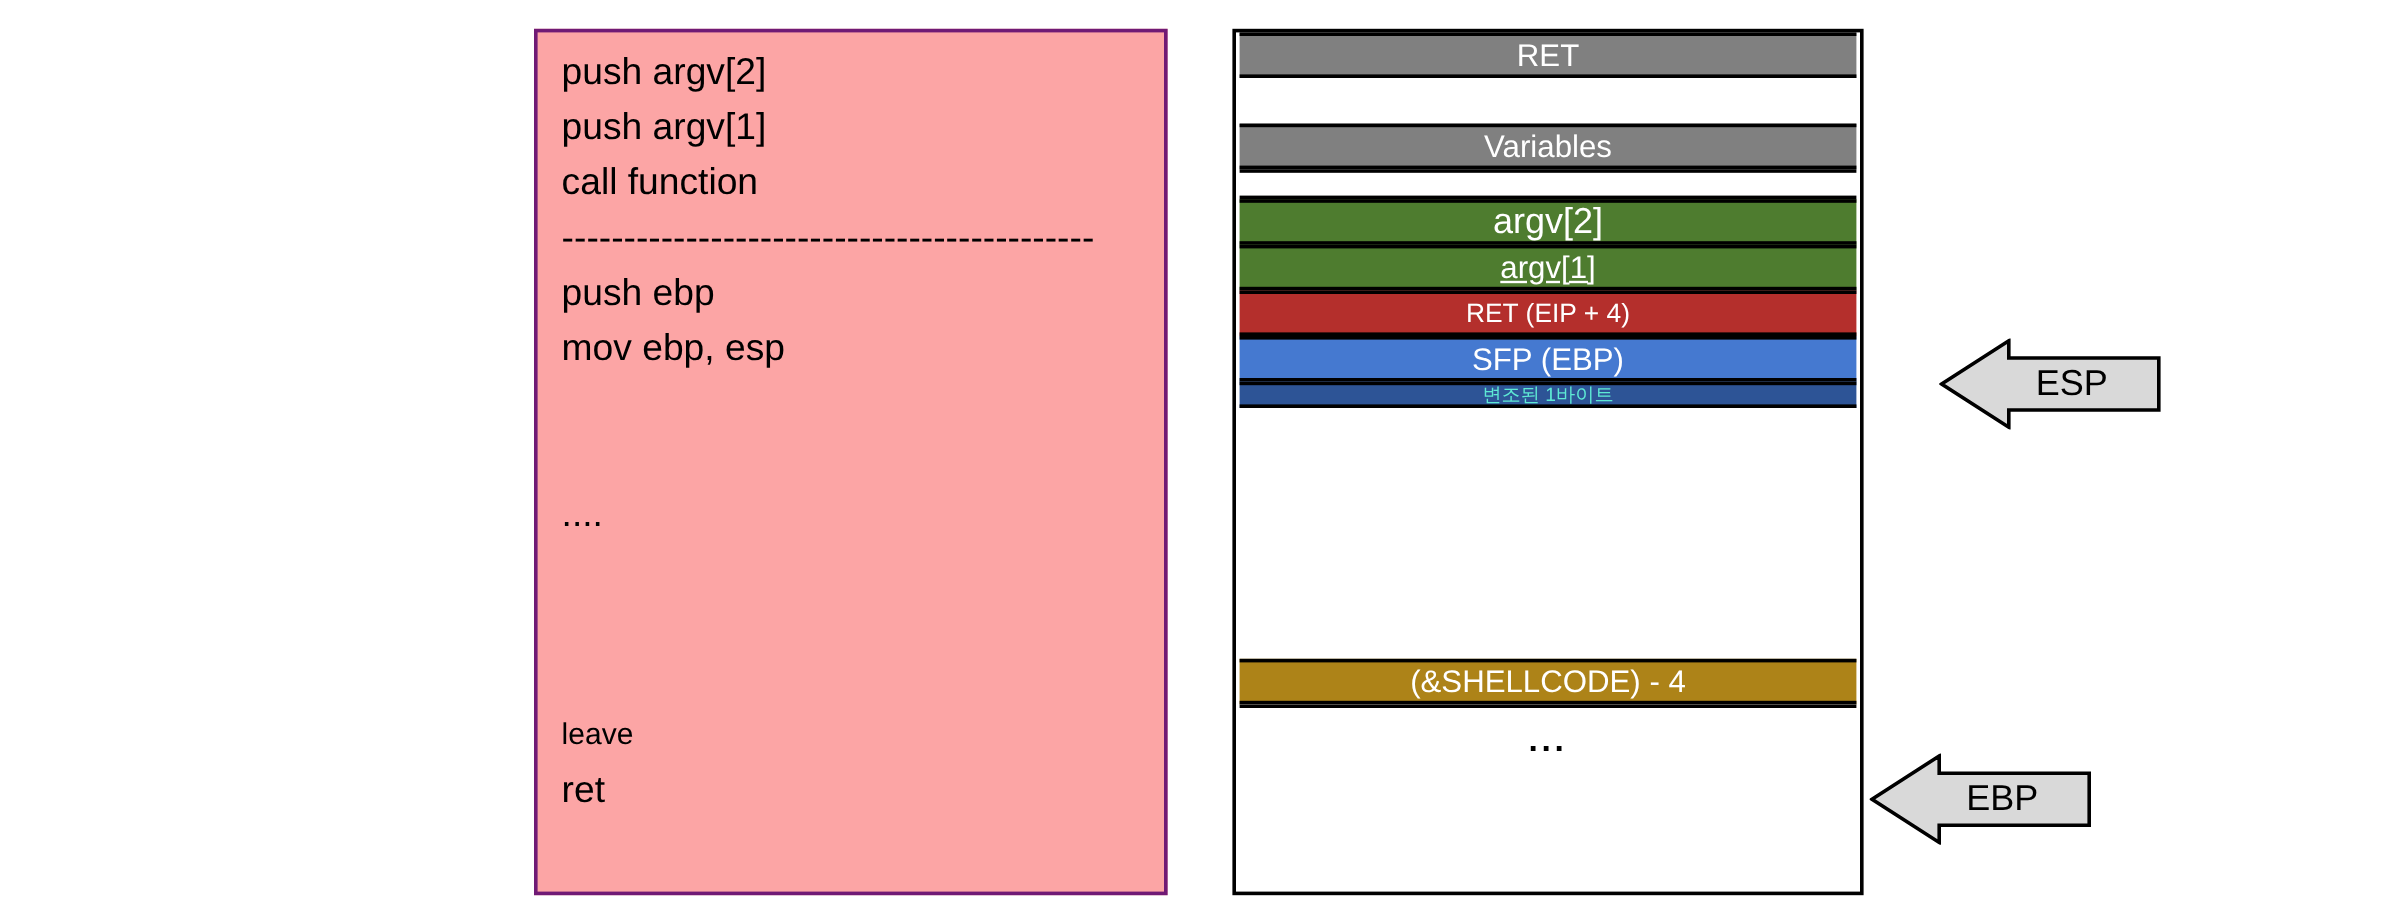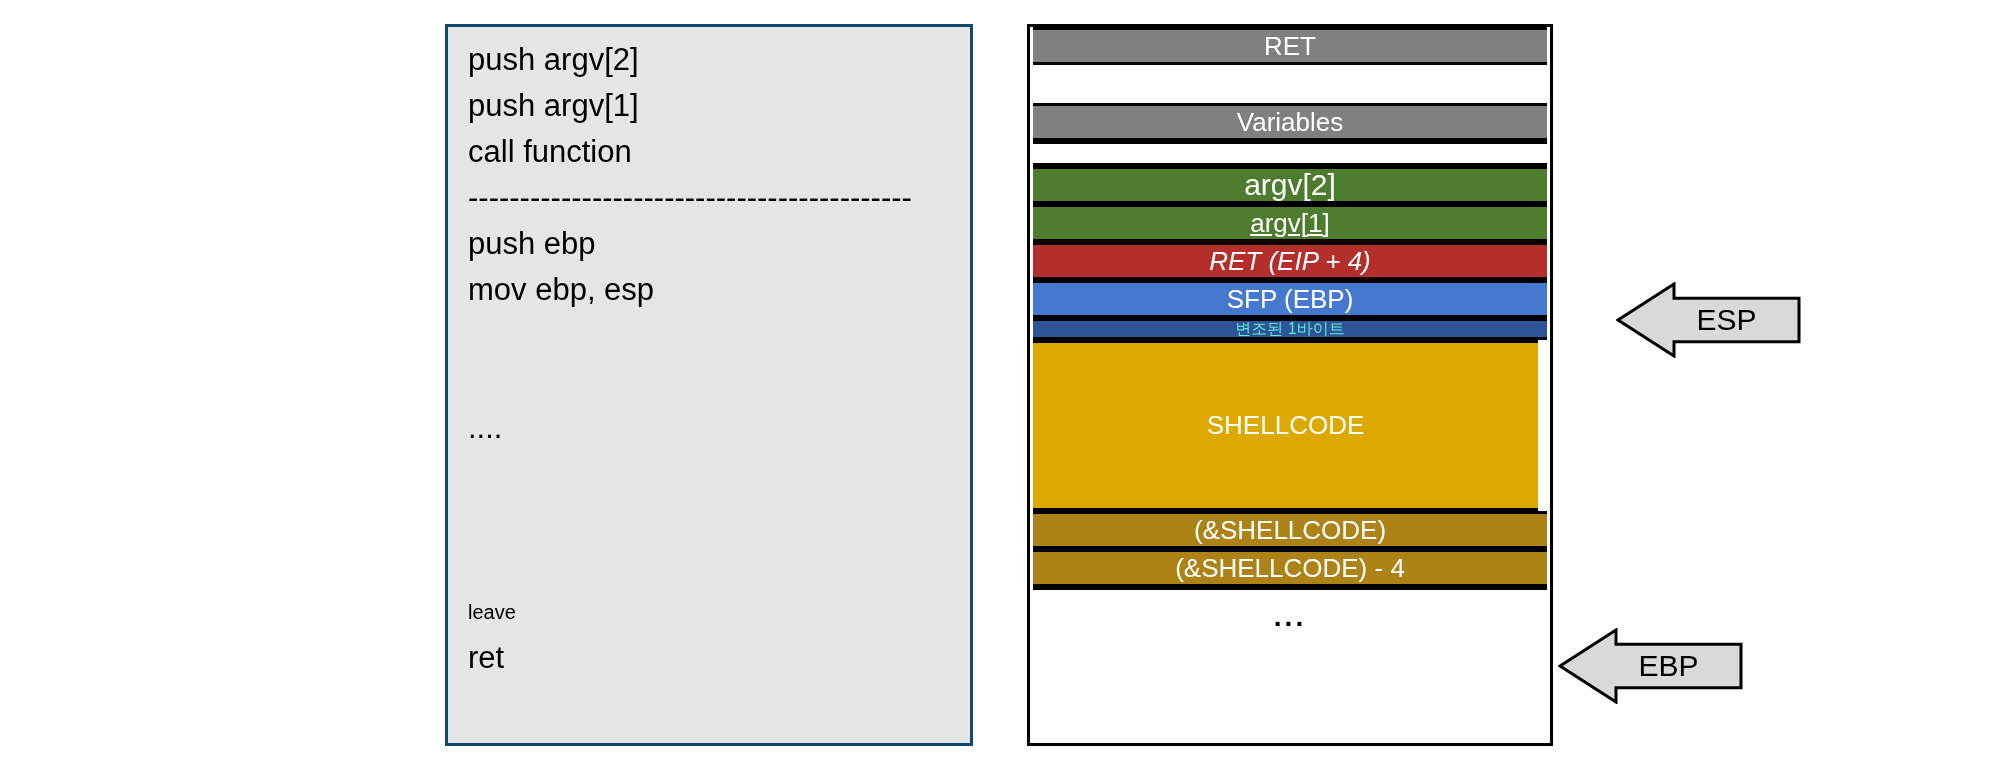--- a/index.html
+++ b/index.html
@@ -17,22 +17,22 @@
     background: #ffffff;
   }
 
   
   #code-panel {
     position: absolute;
     left: 445px;
     top: 24px;
     width: 528px;
     height: 722px;
-    border: 3px solid #0c4a6e;
-    background: #e5e5e5;
+    border: 3px solid #701a75;
+    background: #fca5a5;
   }
   #code-lines {
     position: absolute;
     left: 20px;
     top: 10px;
     right: 8px;
     bottom: 6px;
   }
   .code-line {
     font-size: 31px;
@@ -46,21 +46,21 @@
     font-size: 31px;
     line-height: 46px;
     letter-spacing: 0px;
     overflow: hidden;
     white-space: nowrap;
   }
   .code-line.eip-row {
     display: flex;
     align-items: baseline;
   }
-  .eip-instr { font-size: 20px; color: #000; }
+  .eip-instr { font-size: 25px; color: #000; }
   .eip-note {
     font-size: 31px;
     font-weight: bold;
     color: #2357c9;
     margin-left: 46px;
     white-space: pre;
   }
   .eip-arrow {
     font-size: 33px;
     font-weight: bold;
@@ -154,34 +154,28 @@
       <div class="band" style="top: 76px; height: 38px; right: 3px; background: rgb(128, 128, 128); color: rgb(255, 255, 255); font-size: 26px;">
         <span class="band-label">Variables</span>
       </div>
       <div class="band gap" style="top: 114px; height: 25px; right: 3px; background: rgb(255, 255, 255); color: rgb(0, 0, 0); font-size: 26px;"></div>
       <div class="band" style="top: 139px; height: 38px; right: 3px; background: rgb(78, 124, 47); color: rgb(255, 255, 255); font-size: 30px;">
         <span class="band-label">argv[2]</span>
       </div>
       <div class="band" style="top: 177px; height: 38px; right: 3px; background: rgb(78, 124, 47); color: rgb(255, 255, 255); font-size: 26px; text-decoration: underline;">
         <span class="band-label">argv[1]</span>
       </div>
-      <div class="band" style="top: 215px; height: 38px; right: 3px; background: rgb(180, 47, 44); color: rgb(255, 255, 255); font-size: 26px; font-style: italic;">
+      <div class="band" style="top: 215px; height: 38px; right: 3px; background: rgb(180, 47, 44); color: rgb(255, 255, 255); font-size: 22px;">
         <span class="band-label">RET (EIP + 4)</span>
       </div>
       <div class="band" style="top: 253px; height: 38px; right: 3px; background: rgb(69, 121, 208); color: rgb(255, 255, 255); font-size: 26px;">
         <span class="band-label">SFP (EBP)</span>
       </div>
       <div class="band" style="top: 291px; height: 22px; right: 3px; background: rgb(45, 84, 150); color: #5eead4; font-size: 16px;">
         <span class="band-label">변조된 1바이트</span>
-      </div>
-      <div class="band" style="top: 313px; height: 171px; right: 12px; background: rgb(221, 169, 0); color: rgb(255, 255, 255); font-size: 26px;">
-        <span class="band-label">SHELLCODE</span>
-      </div>
-      <div class="band" style="top: 484px; height: 38px; right: 3px; background: rgb(173, 131, 24); color: rgb(255, 255, 255); font-size: 26px;">
-        <span class="band-label">(&amp;SHELLCODE)</span>
       </div>
       <div class="band" style="top: 522px; height: 38px; right: 3px; background: rgb(173, 131, 24); color: rgb(255, 255, 255); font-size: 26px;">
         <span class="band-label">(&amp;SHELLCODE) - 4</span>
       </div>
       <div class="band tail" style="top: 560px; height: 56px; right: 3px; background: rgb(255, 255, 255); color: rgb(0, 0, 0); font-size: 28px;">
         <span class="band-label">...</span>
       </div>
     </div>
 
   <div id="callout-layer">

